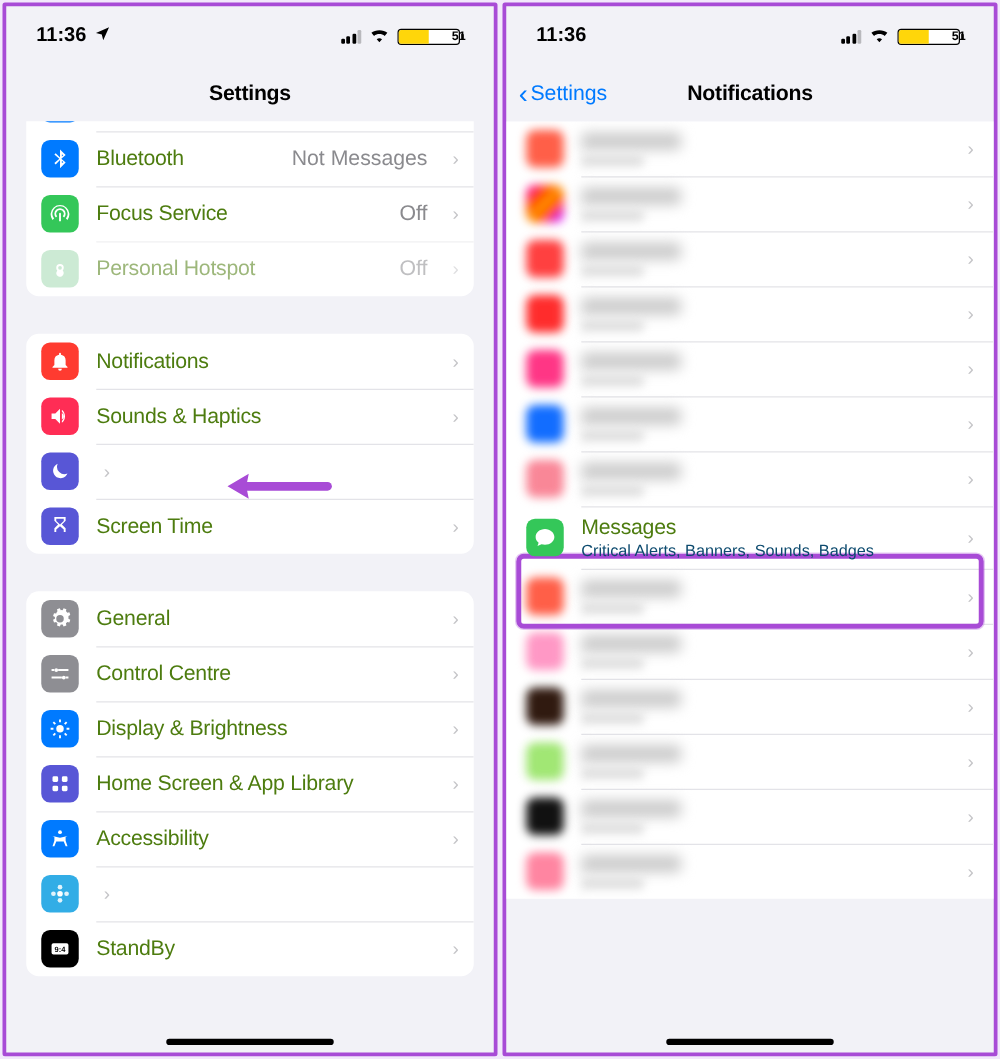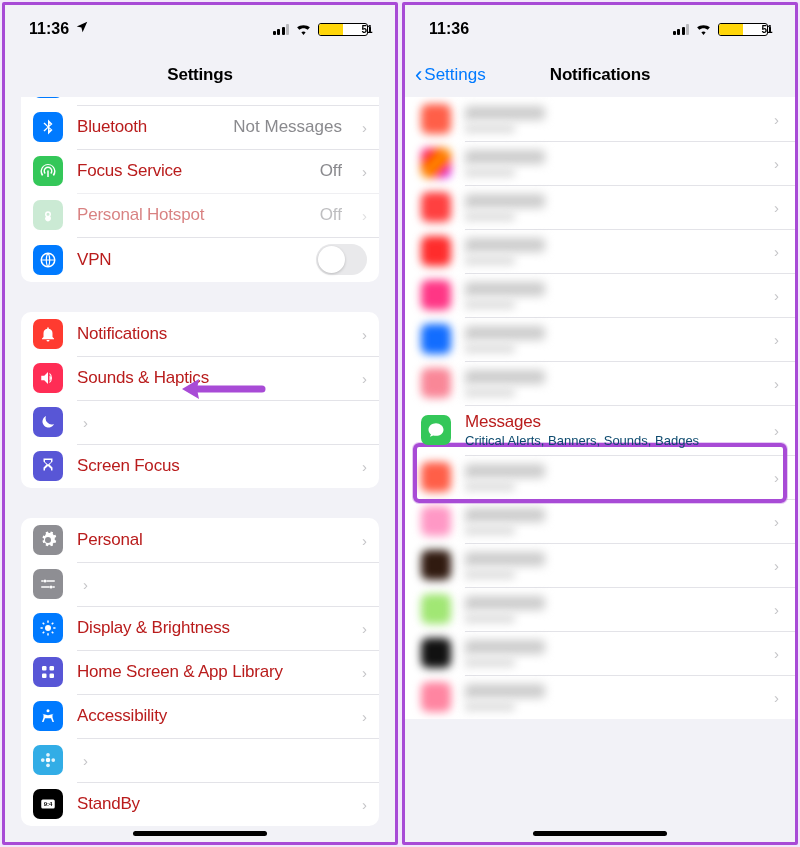--- a/index.html
+++ b/index.html
@@ -26,21 +26,21 @@
   .nav-back .chev { font-size:22px; font-weight:400; line-height:1; }
   
   .scroll { flex:1; overflow:hidden; position:relative;}
   .content { padding: 0 16px; }
   .group { background:#fff; border-radius:10px; overflow:hidden; margin-bottom:30px;}
   .row { min-height:44px; display:flex; align-items:center; padding:7px 12px; gap:14px; position:relative;}
   .row + .row::before { content:""; position:absolute; top:0; left:56px; right:0; height:1px; background:#e3e3e8;}
   .icon { width:30px; height:30px; border-radius:7px; display:flex; align-items:center; justify-content:center; color:#fff; flex-shrink:0;}
   .icon svg { width:18px; height:18px; }
   .row-main { flex:1; min-width:0;}
-  .row-label { font-size:17px; color:#b91c1c; letter-spacing:-0.2px;}
+  .row-label { font-size:17px; color:#4d7c0f; letter-spacing:-0.2px;}
   .row-sub { font-size:13px; color:#0c4a6e; margin-top:1px;}
   .row-value { font-size:17px; color:#8a8a8e;}
   .chevron { color:#c5c5c8; font-size:15px; margin-left:6px;}
   .toggle { width:51px; height:31px; background:#e9e9eb; border-radius:16px; position:relative;}
   .toggle::after{ content:""; position:absolute; width:27px; height:27px; background:#fff; border-radius:50%; top:2px; left:2px; box-shadow:0 1px 3px rgba(0,0,0,0.2);}
   .home-indicator{ position:absolute; bottom:6px; left:50%; transform:translateX(-50%); width:134px; height:5px; background:#000; border-radius:3px;}
   .arrow-annotation{ position:absolute; pointer-events:none; }
   .highlight-box{ position:absolute; border:4px solid #a84bd6; border-radius:6px; box-shadow:0 0 0 1px rgba(168,75,214,0.3); pointer-events:none;}
   
   .blurred .row-label { filter: blur(5px); color:#888; background:#ccc; border-radius:4px; width:80px; height:14px;}
@@ -129,32 +129,20 @@
               <svg viewBox="0 0 24 24" fill="#fff">
                 <path d="M8 11a4 4 0 118 0 4 4 0 01-1.1 2.8A4 4 0 118 17a4 4 0 011.1-2.8A4 4 0 018 11zm4-2a2 2 0 100 4 2 2 0 000-4z"></path>
               </svg>
             </span>
           <div class="row-main">
               <div class="row-label">Personal Hotspot</div>
             </div>
           <span class="row-value">Off</span>
           <span class="chevron">›</span>
         </div>
-        <div class="row">
-          <span class="icon bg-blue">
-              <svg viewBox="0 0 24 24" fill="#fff">
-                <circle cx="12" cy="12" r="9" fill="none" stroke="#fff" stroke-width="2"></circle>
-                <path d="M3 12h18M12 3c3 3 3 15 0 18M12 3c-3 3-3 15 0 18" stroke="#fff" stroke-width="1.5" fill="none"></path>
-              </svg>
-            </span>
-          <div class="row-main">
-              <div class="row-label">VPN</div>
-            </div>
-          <span class="toggle"></span>
-        </div>
       </div>
 
       <div class="group">
         <div class="row">
           <span class="icon bg-red">
               <svg viewBox="0 0 24 24" fill="#fff">
                 <path d="M12 22a2 2 0 002-2h-4a2 2 0 002 2zm6-6V11a6 6 0 00-5-5.9V4a1 1 0 10-2 0v1.1A6 6 0 006 11v5l-2 2v1h16v-1l-2-2z"></path>
               </svg>
             </span>
           <div class="row-main">
@@ -181,47 +169,50 @@
             </span>
           <span class="chevron">›</span>
         </div>
         <div class="row">
           <span class="icon bg-indigo">
               <svg viewBox="0 0 24 24" fill="#fff">
                 <path d="M6 2h12v4l-4 4 4 4v4H6v-4l4-4-4-4V2zm2 2v2.5L12 10l4-3.5V4H8zm0 14h8v-2.5L12 12l-4 3.5V18z"></path>
               </svg>
             </span>
           <div class="row-main">
-              <div class="row-label">Screen Focus</div>
+              <div class="row-label">Screen Time</div>
             </div>
           <span class="chevron">›</span>
         </div>
       </div>
 
       <div class="group">
         <div class="row">
           <span class="icon bg-gray">
               <svg viewBox="0 0 24 24" fill="#fff">
                 <path d="M12 8a4 4 0 100 8 4 4 0 000-8zm9 4l2 1-1 3-2.3-.5a8 8 0 01-1.4 1.4l.5 2.3-3 1-1-2a8 8 0 01-2 0l-1 2-3-1 .5-2.3a8 8 0 01-1.4-1.4L5.6 16l-1-3 2-1a8 8 0 010-2l-2-1 1-3 2.3.5A8 8 0 019.3 4.1L8.8 1.8l3-1 1 2a8 8 0 012 0l1-2 3 1-.5 2.3a8 8 0 011.4 1.4l2.3-.5 1 3-2 1a8 8 0 010 2z"></path>
               </svg>
             </span>
           <div class="row-main">
-              <div class="row-label">Personal</div>
+              <div class="row-label">General</div>
             </div>
           <span class="chevron">›</span>
         </div>
         <div class="row">
           <span class="icon bg-gray">
               <svg viewBox="0 0 24 24" fill="#fff">
                 <circle cx="8" cy="8" r="2"></circle>
                 <path d="M3 8h3m4 0h11" stroke="#fff" stroke-width="2"></path>
                 <circle cx="16" cy="16" r="2"></circle>
                 <path d="M3 16h11m4 0h3" stroke="#fff" stroke-width="2"></path>
               </svg>
             </span>
+          <div class="row-main">
+              <div class="row-label">Control Centre</div>
+            </div>
           <span class="chevron">›</span>
         </div>
         <div class="row">
           <span class="icon bg-blue">
               <svg viewBox="0 0 24 24" fill="#fff">
                 <circle cx="12" cy="12" r="4"></circle>
                 <path d="M12 2v3M12 19v3M2 12h3M19 12h3M4.9 4.9l2.1 2.1M17 17l2.1 2.1M4.9 19.1L7 17M17 7l2.1-2.1" stroke="#fff" stroke-width="2"></path>
               </svg>
             </span>
           <div class="row-main">

